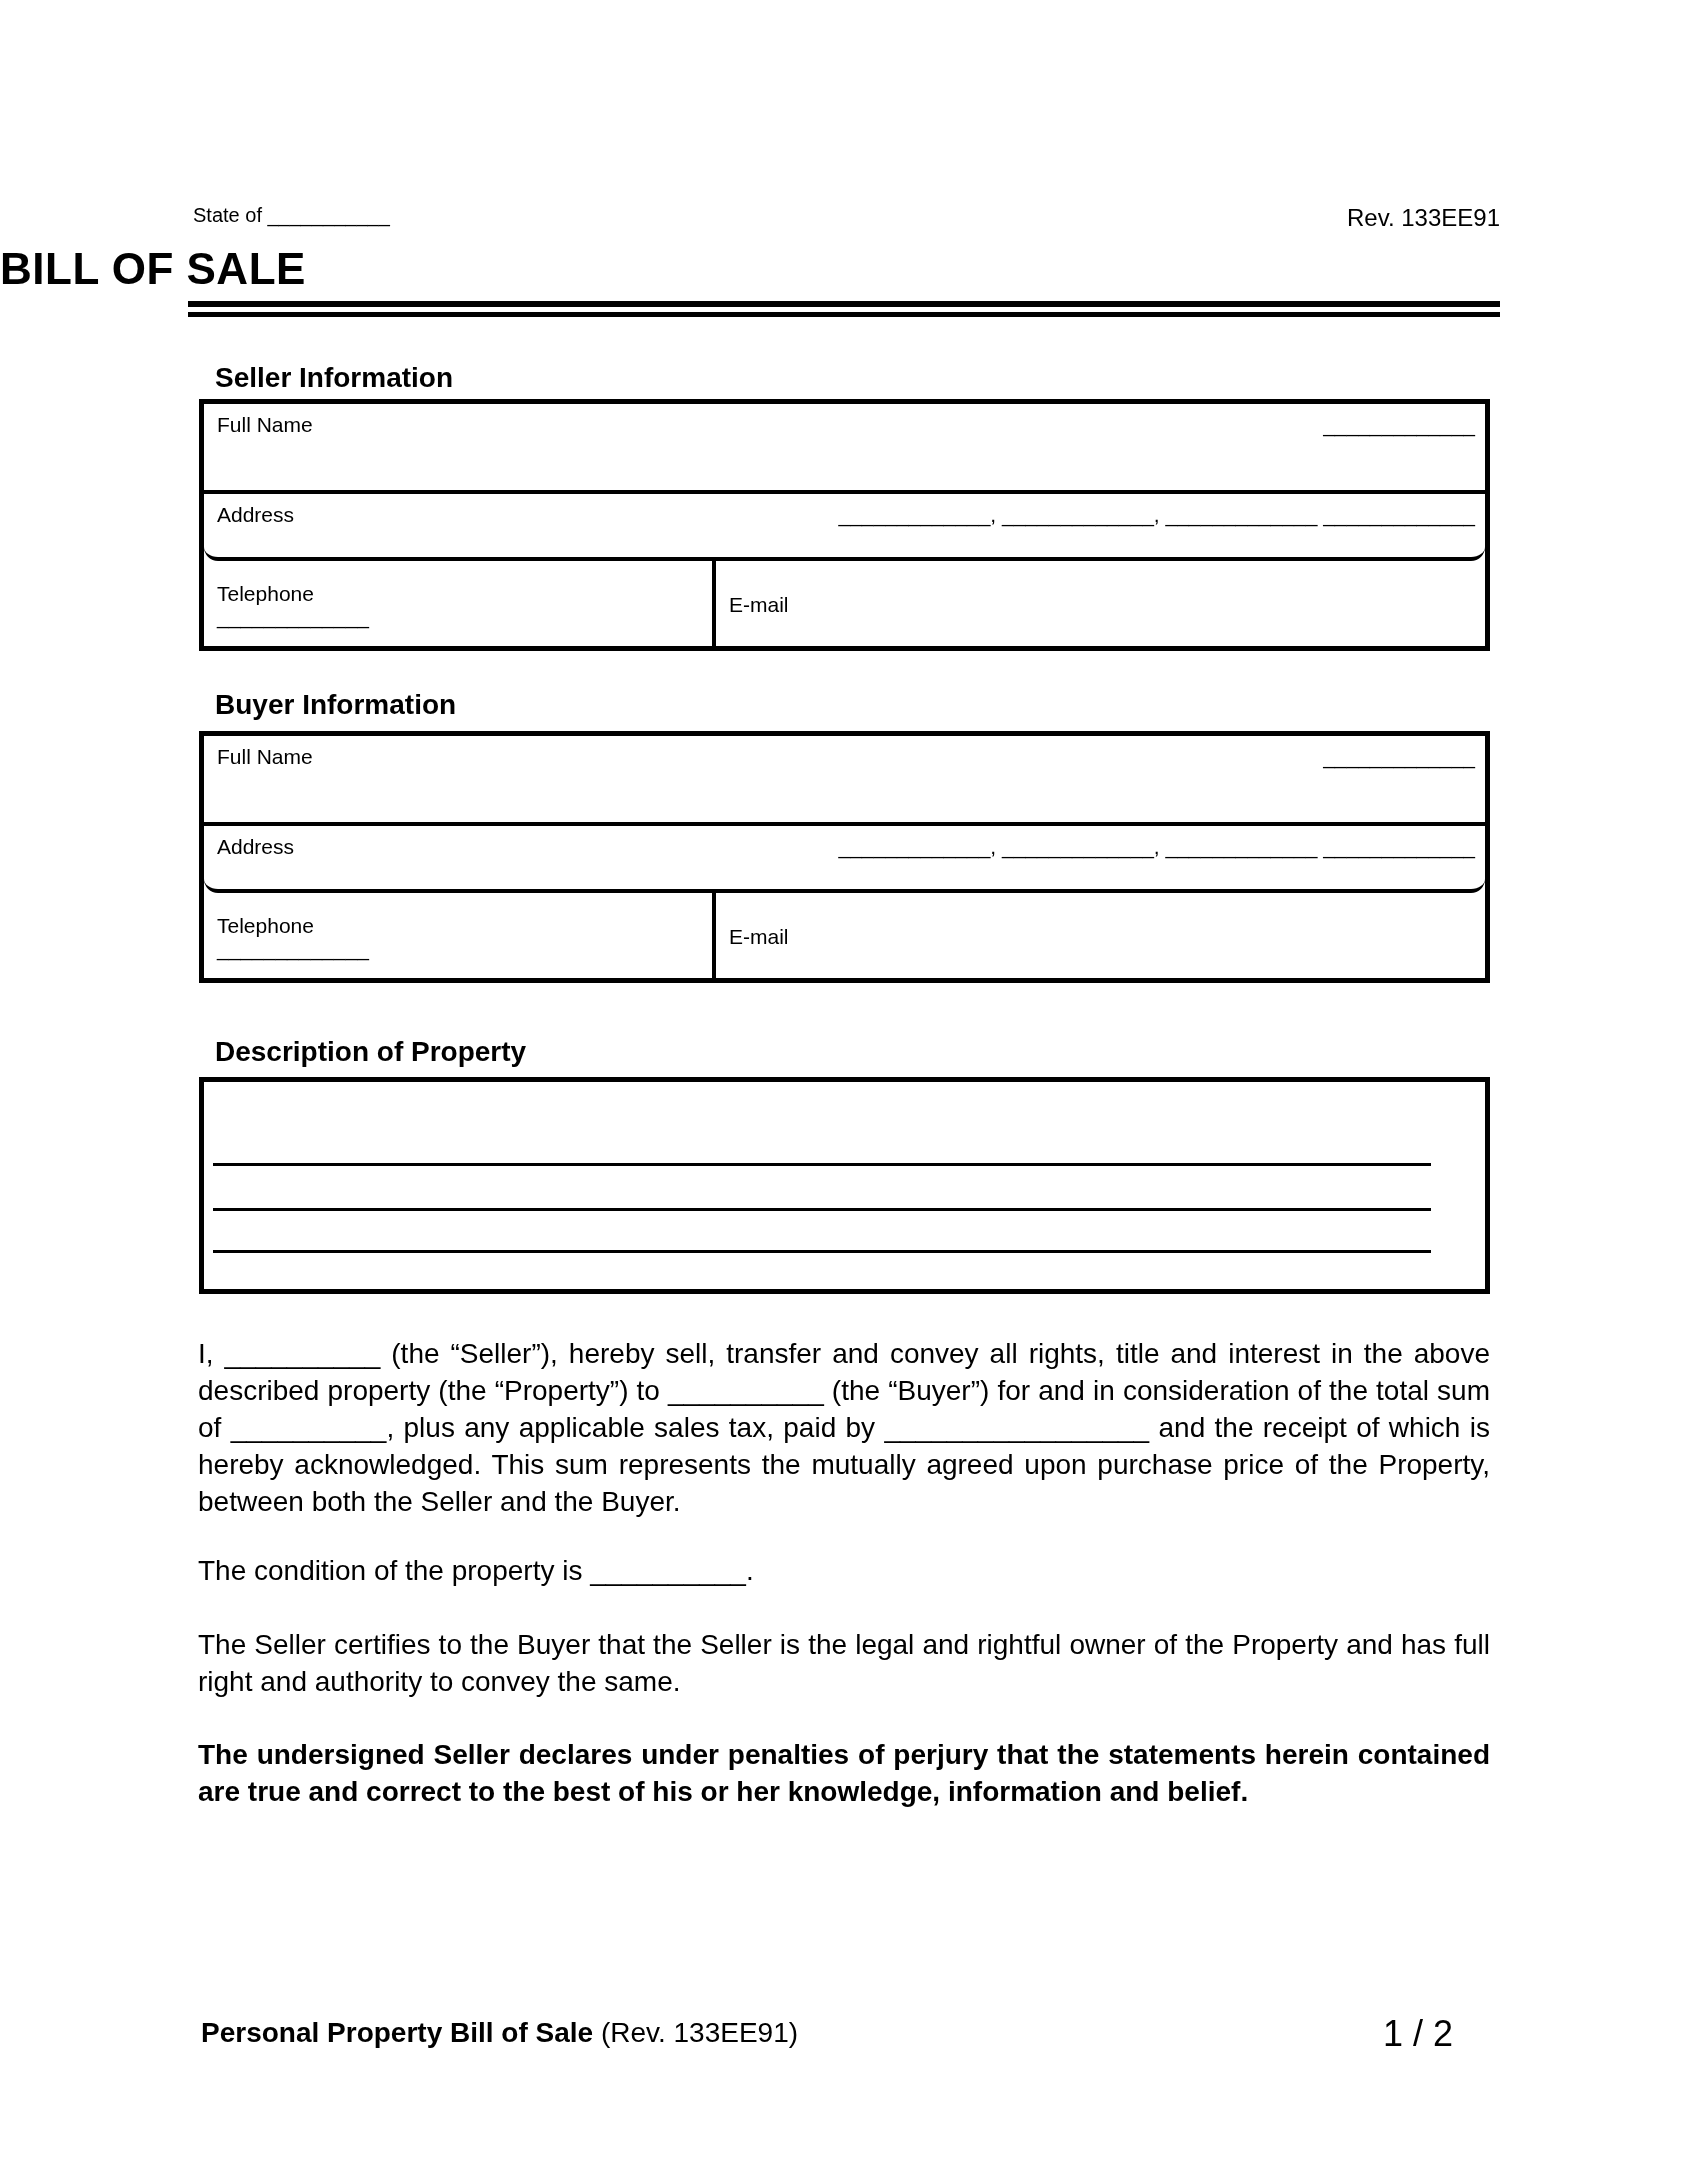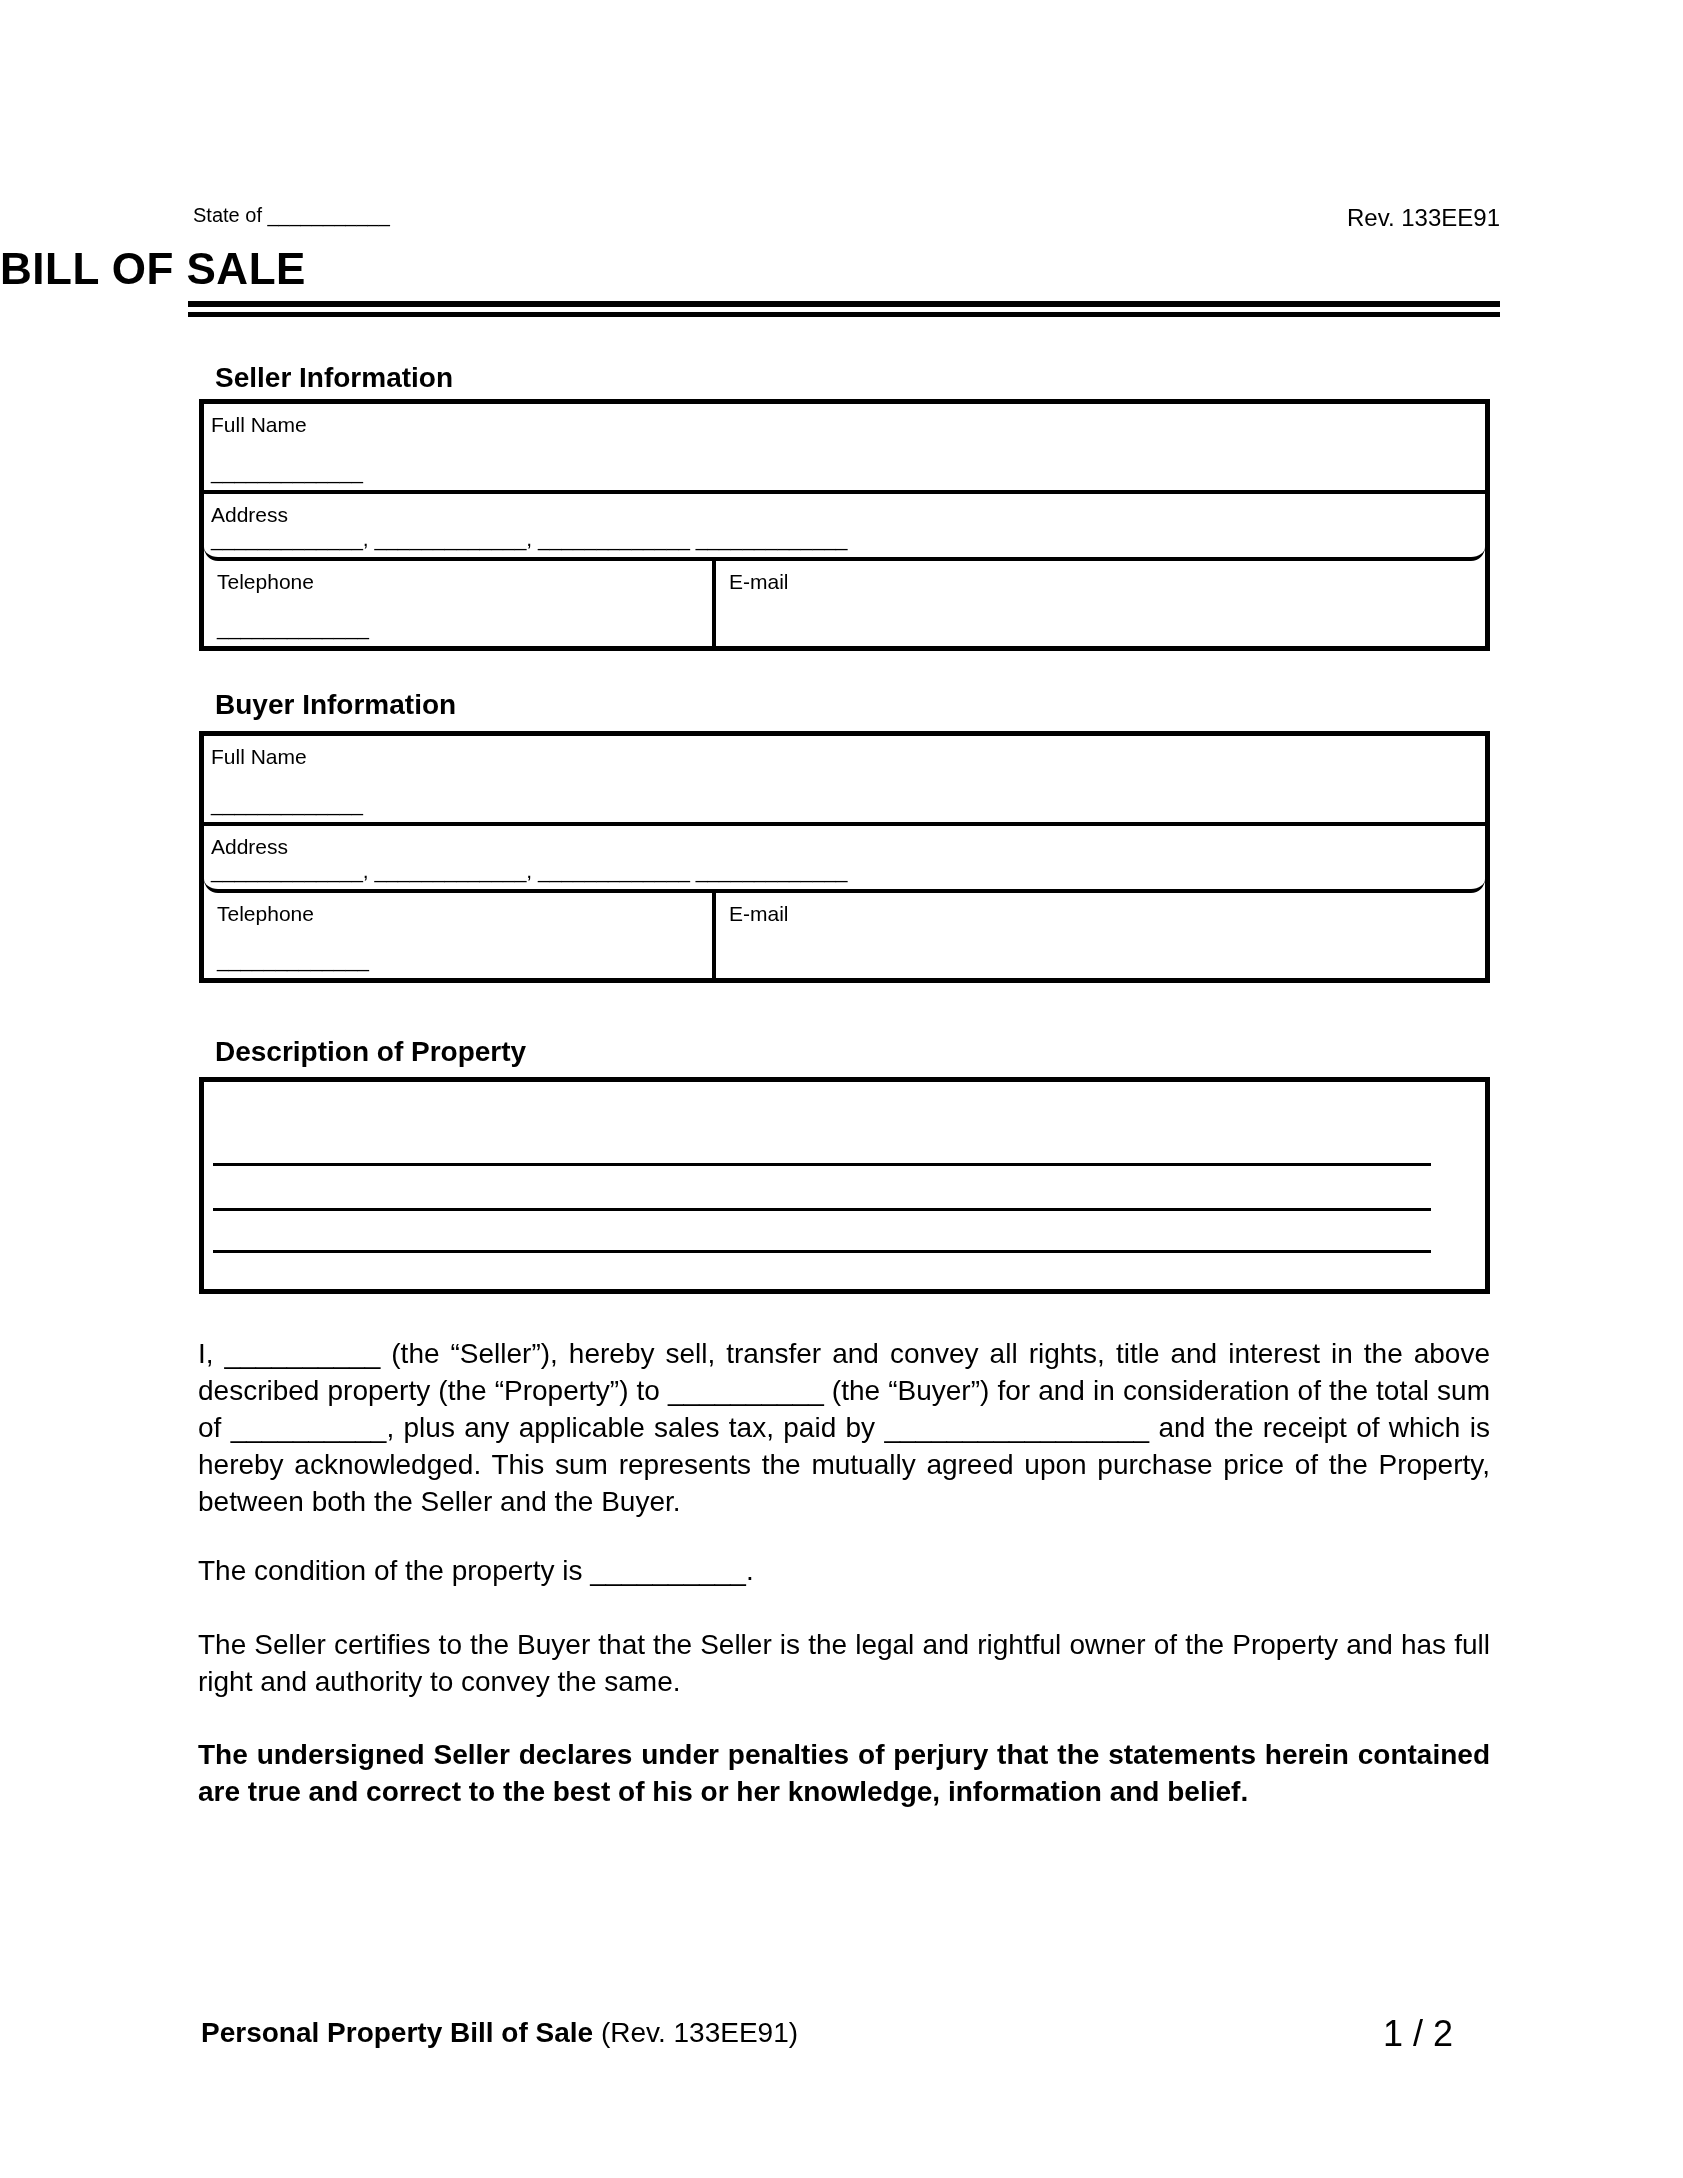--- a/index.html
+++ b/index.html
@@ -20,25 +20,25 @@
   .double-rule{left:188px;top:301px;width:1312px;height:5px;border-top:6px solid #000;border-bottom:5px solid #000;}
   
   .sec-heading{left:215px;font-size:28px;font-weight:bold;}
   .h-seller{top:362px;}
   .h-buyer{top:689px;}
   .h-desc{top:1036px;}
   
   .info-table{left:199px;width:1291px;height:252px;border:5px solid #000;box-sizing:border-box;background:#fff;}
   .t-seller{top:399px;}
   .t-buyer{top:731px;}
-  .row{box-sizing:border-box;display:flex;flex-direction:column;justify-content:space-between;padding:9px 10px 7px 7px;}
+  .row{box-sizing:border-box;display:flex;justify-content:space-between;padding:9px 10px 7px 13px;}
   .row-name{height:90px;border-bottom:4px solid #000;}
   .row-addr{height:67px;border-bottom:4px solid #000;border-radius:14px;}
   .row-contact{height:85px;flex-direction:row;padding:0;}
-  .cell{box-sizing:border-box;display:flex;flex-direction:column;justify-content:space-between;padding:9px 10px 7px 13px;}
+  .cell{box-sizing:border-box;display:flex;flex-direction:column;justify-content:center;padding:9px 10px 7px 13px;}
   .cell-tel{width:512px;border-right:4px solid #000;}
   .cell-email{flex:1;}
   .fld-label{font-size:21px;line-height:23px;}
   .fld-blank{font-size:21px;line-height:23px;letter-spacing:0;}
   
   .desc-box{left:199px;top:1077px;width:1291px;height:217px;border:5px solid #000;box-sizing:border-box;background:#fff;}
   .desc-line{position:absolute;left:9px;width:1218px;border-top:3px solid #000;height:0;}
   .dl1{top:81px;} .dl2{top:126px;} .dl3{top:168px;}
   
   .para{left:198px;width:1292px;font-size:28px;line-height:37px;text-align:justify;}

